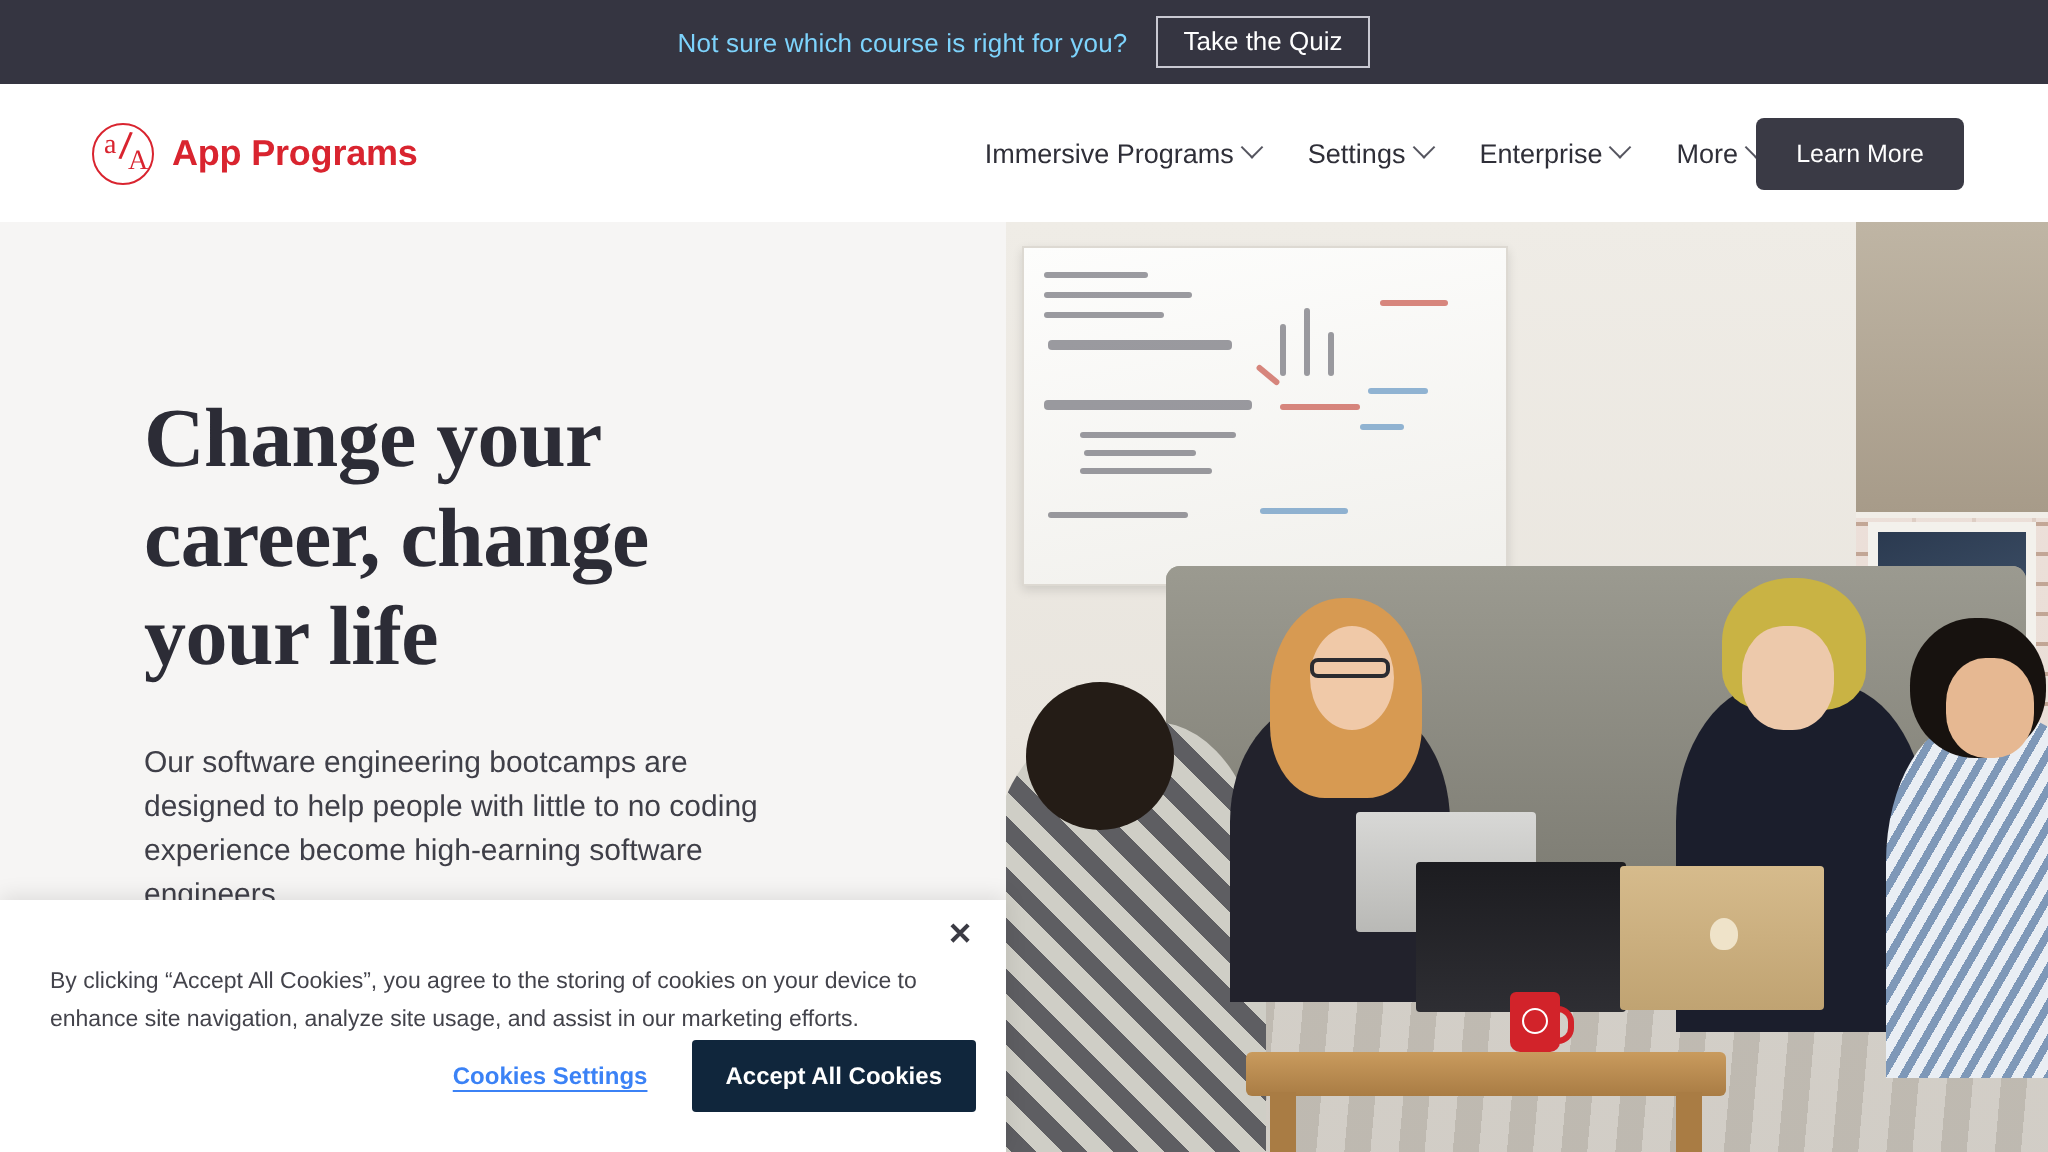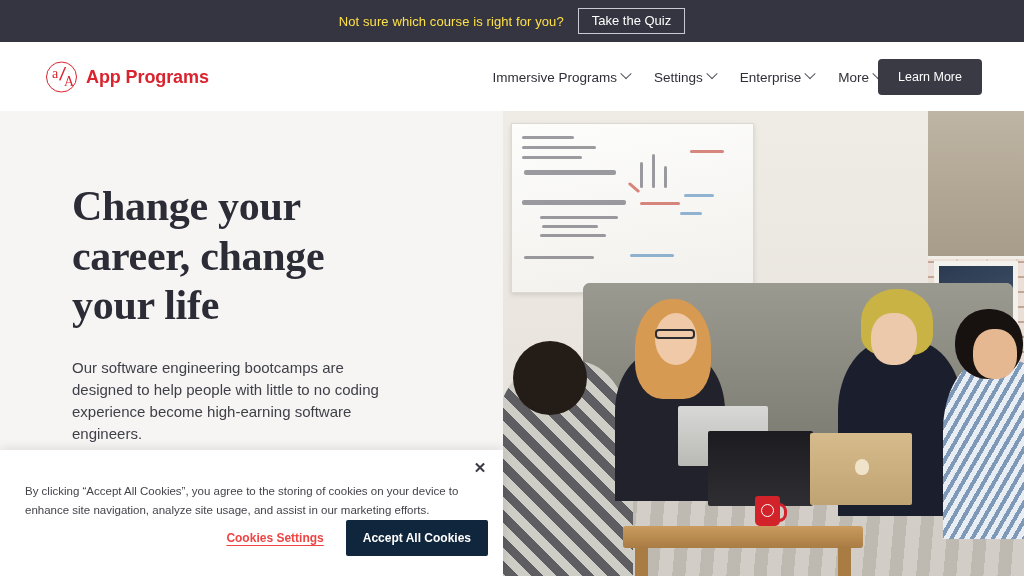--- a/index.html
+++ b/index.html
@@ -17,21 +17,21 @@
 
   
   .topbar {
     position: absolute; top: 0; left: 0;
     width: 1024px; height: 42px;
     background: #353541;
     display: flex; align-items: center; justify-content: center;
     gap: 14px;
   }
   .topbar-text {
-    color: #fde047;
+    color: #7dd3fc;
     font-size: 13px;
     letter-spacing: .1px;
     white-space: nowrap;
   }
   .quiz-btn {
     border: 1px solid #c9c9d2;
     background: transparent;
     color: #ffffff;
     font-family: "Liberation Sans", sans-serif;
     font-size: 13px;
@@ -111,21 +111,21 @@
     cursor: pointer; white-space: nowrap;
   }
 
   
   .hero {
     position: absolute; top: 111px; left: 0;
     width: 1024px; height: 465px;
     background: #f6f5f4;
   }
   .hero-copy {
-    position: absolute; left: 72px; top: 71px;
+    position: absolute; left: 72px; top: 85px;
     width: 400px;
   }
   .hero-title {
     font-family: "Liberation Serif", serif;
     font-weight: bold;
     font-size: 42px;
     line-height: 1.18;
     color: #2c2c36;
     letter-spacing: -.3px;
   }
@@ -250,21 +250,21 @@
     color: #43434b;
   }
   .cookie-actions {
     position: absolute; right: 15px; bottom: 20px;
     display: flex; align-items: center; gap: 22px;
   }
   .cookie-settings {
     background: none; border: none; padding: 0;
     font-family: "Liberation Sans", sans-serif;
     font-size: 12px; font-weight: bold;
-    color: #ef4444;
+    color: #3b82f6;
     text-decoration: underline; text-underline-offset: 3px;
     cursor: pointer; white-space: nowrap; margin-left: 30px;
   }
   .cookie-accept {
     background: #10263c;
     border: none; border-radius: 2px;
     color: #ffffff;
     font-family: "Liberation Sans", sans-serif;
     font-size: 12px; font-weight: bold;
     padding: 11px 17px;

